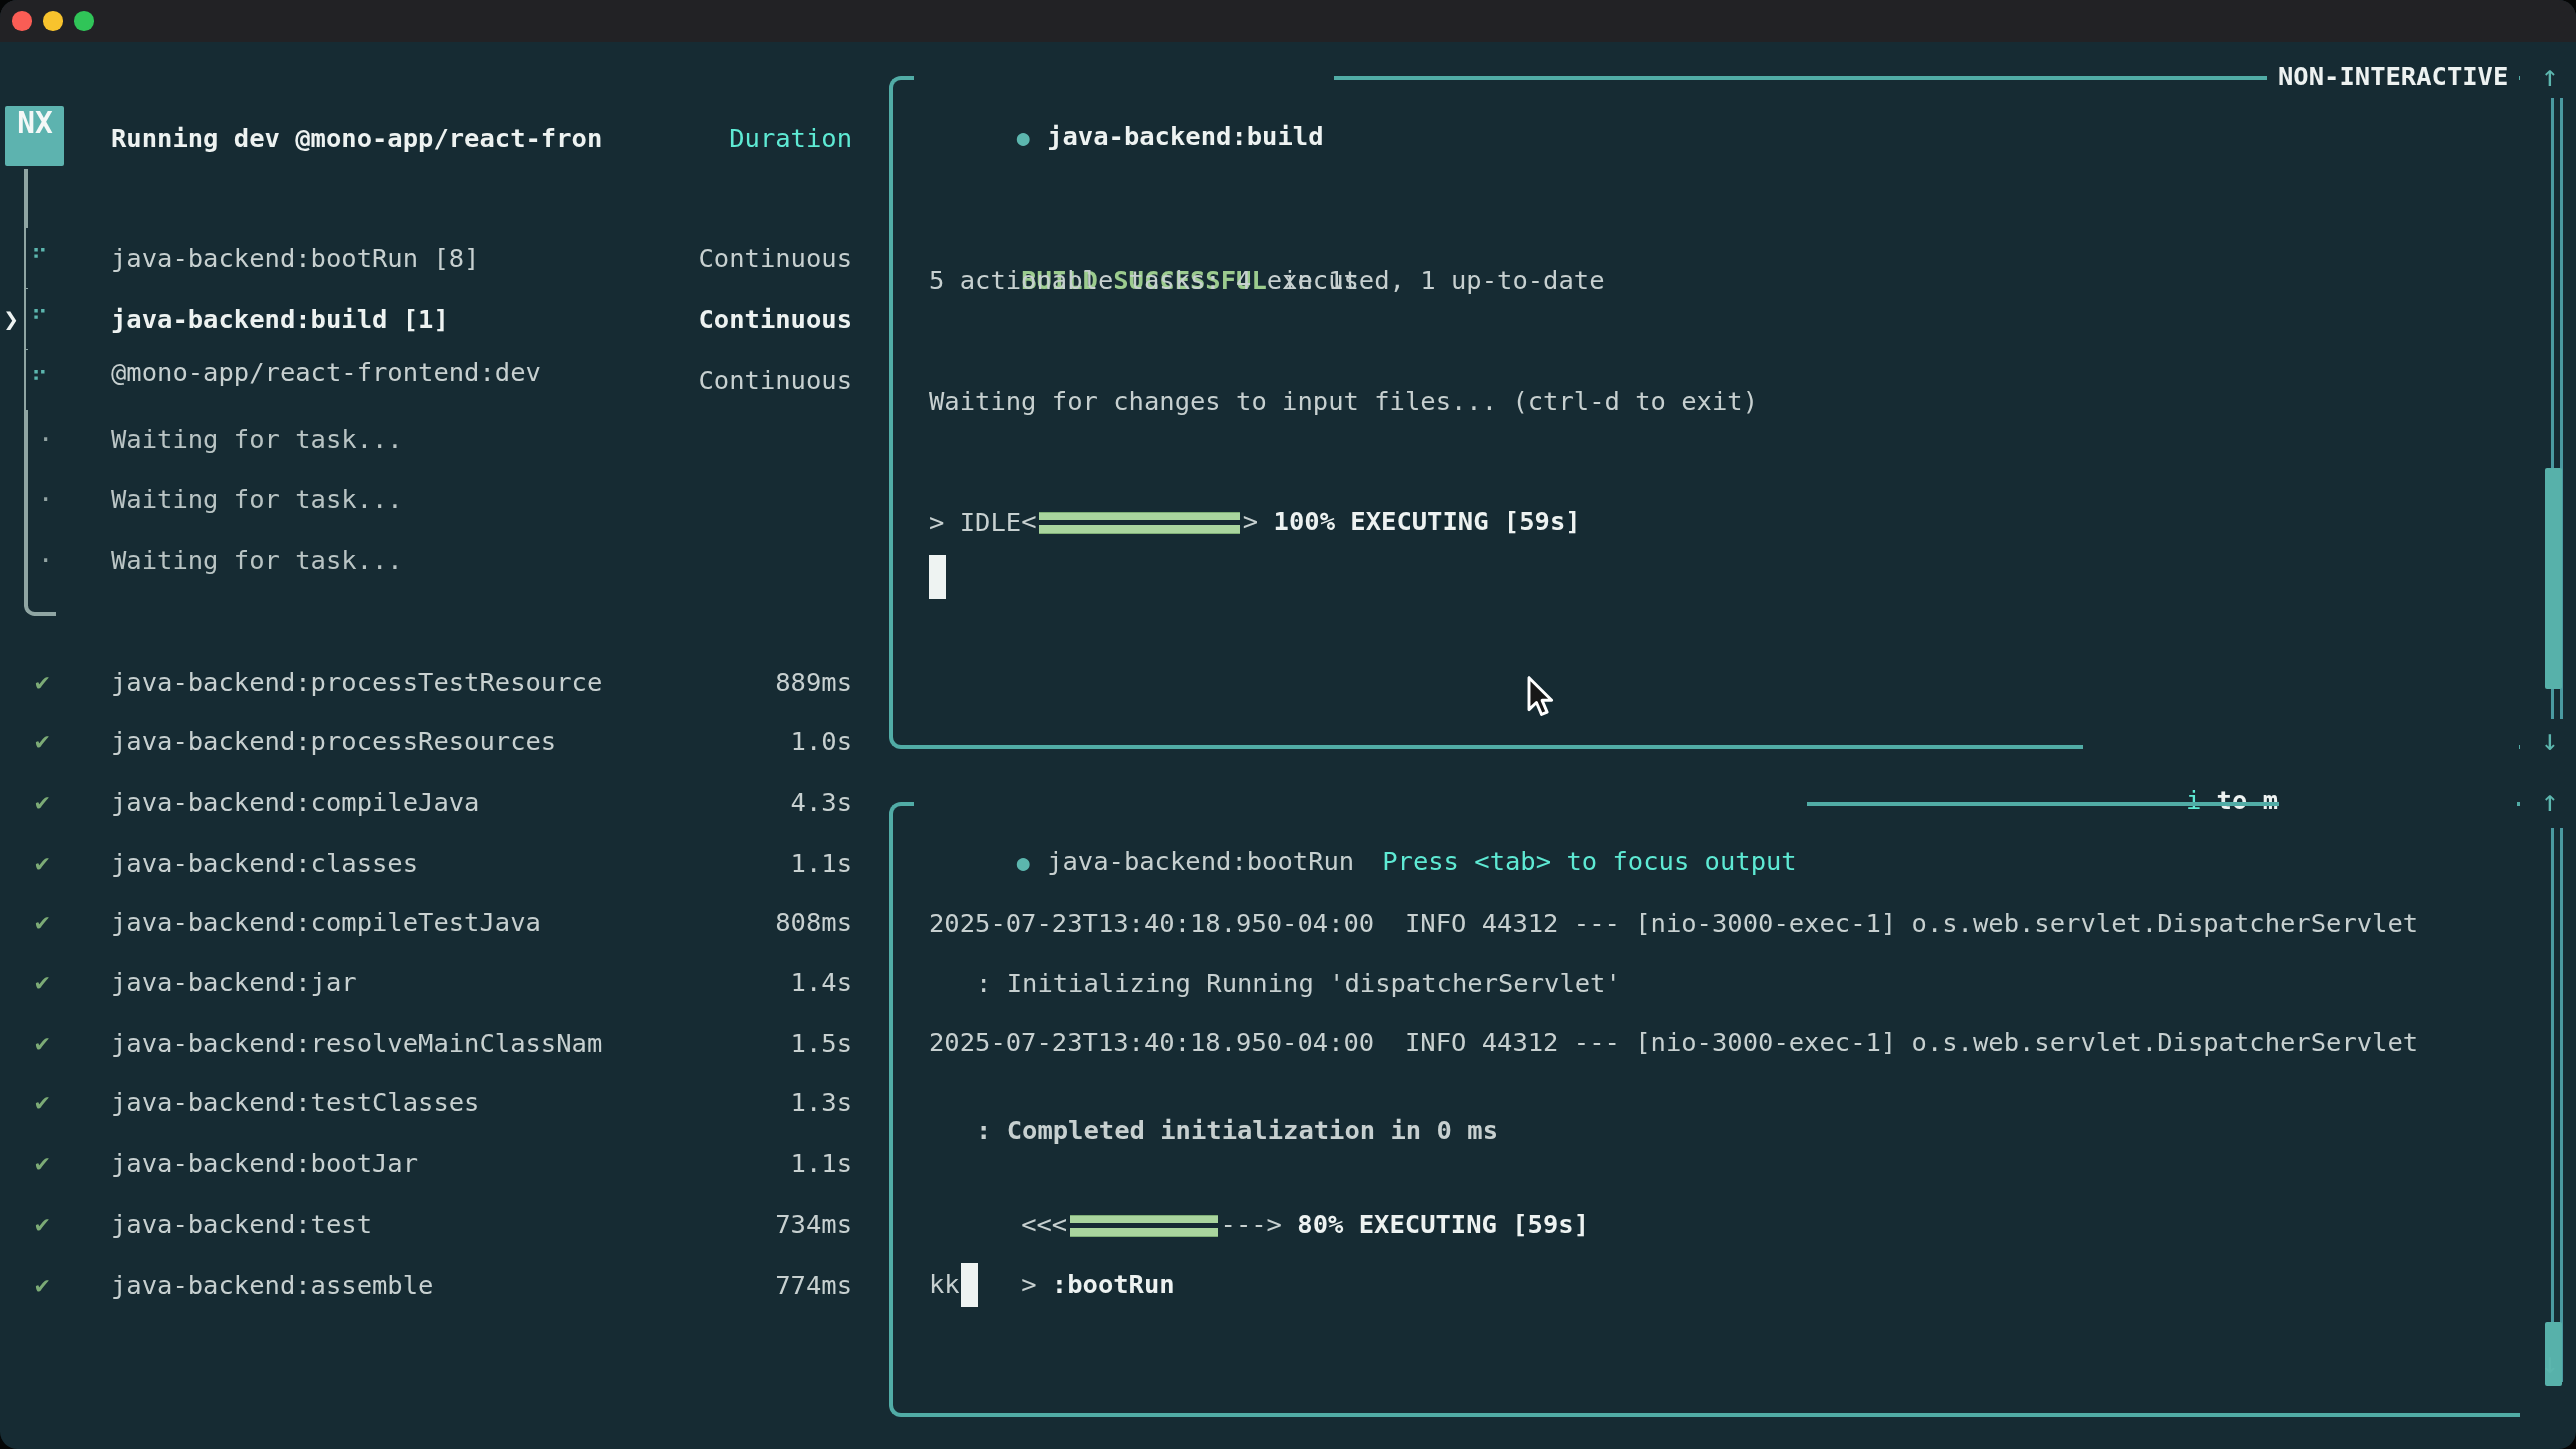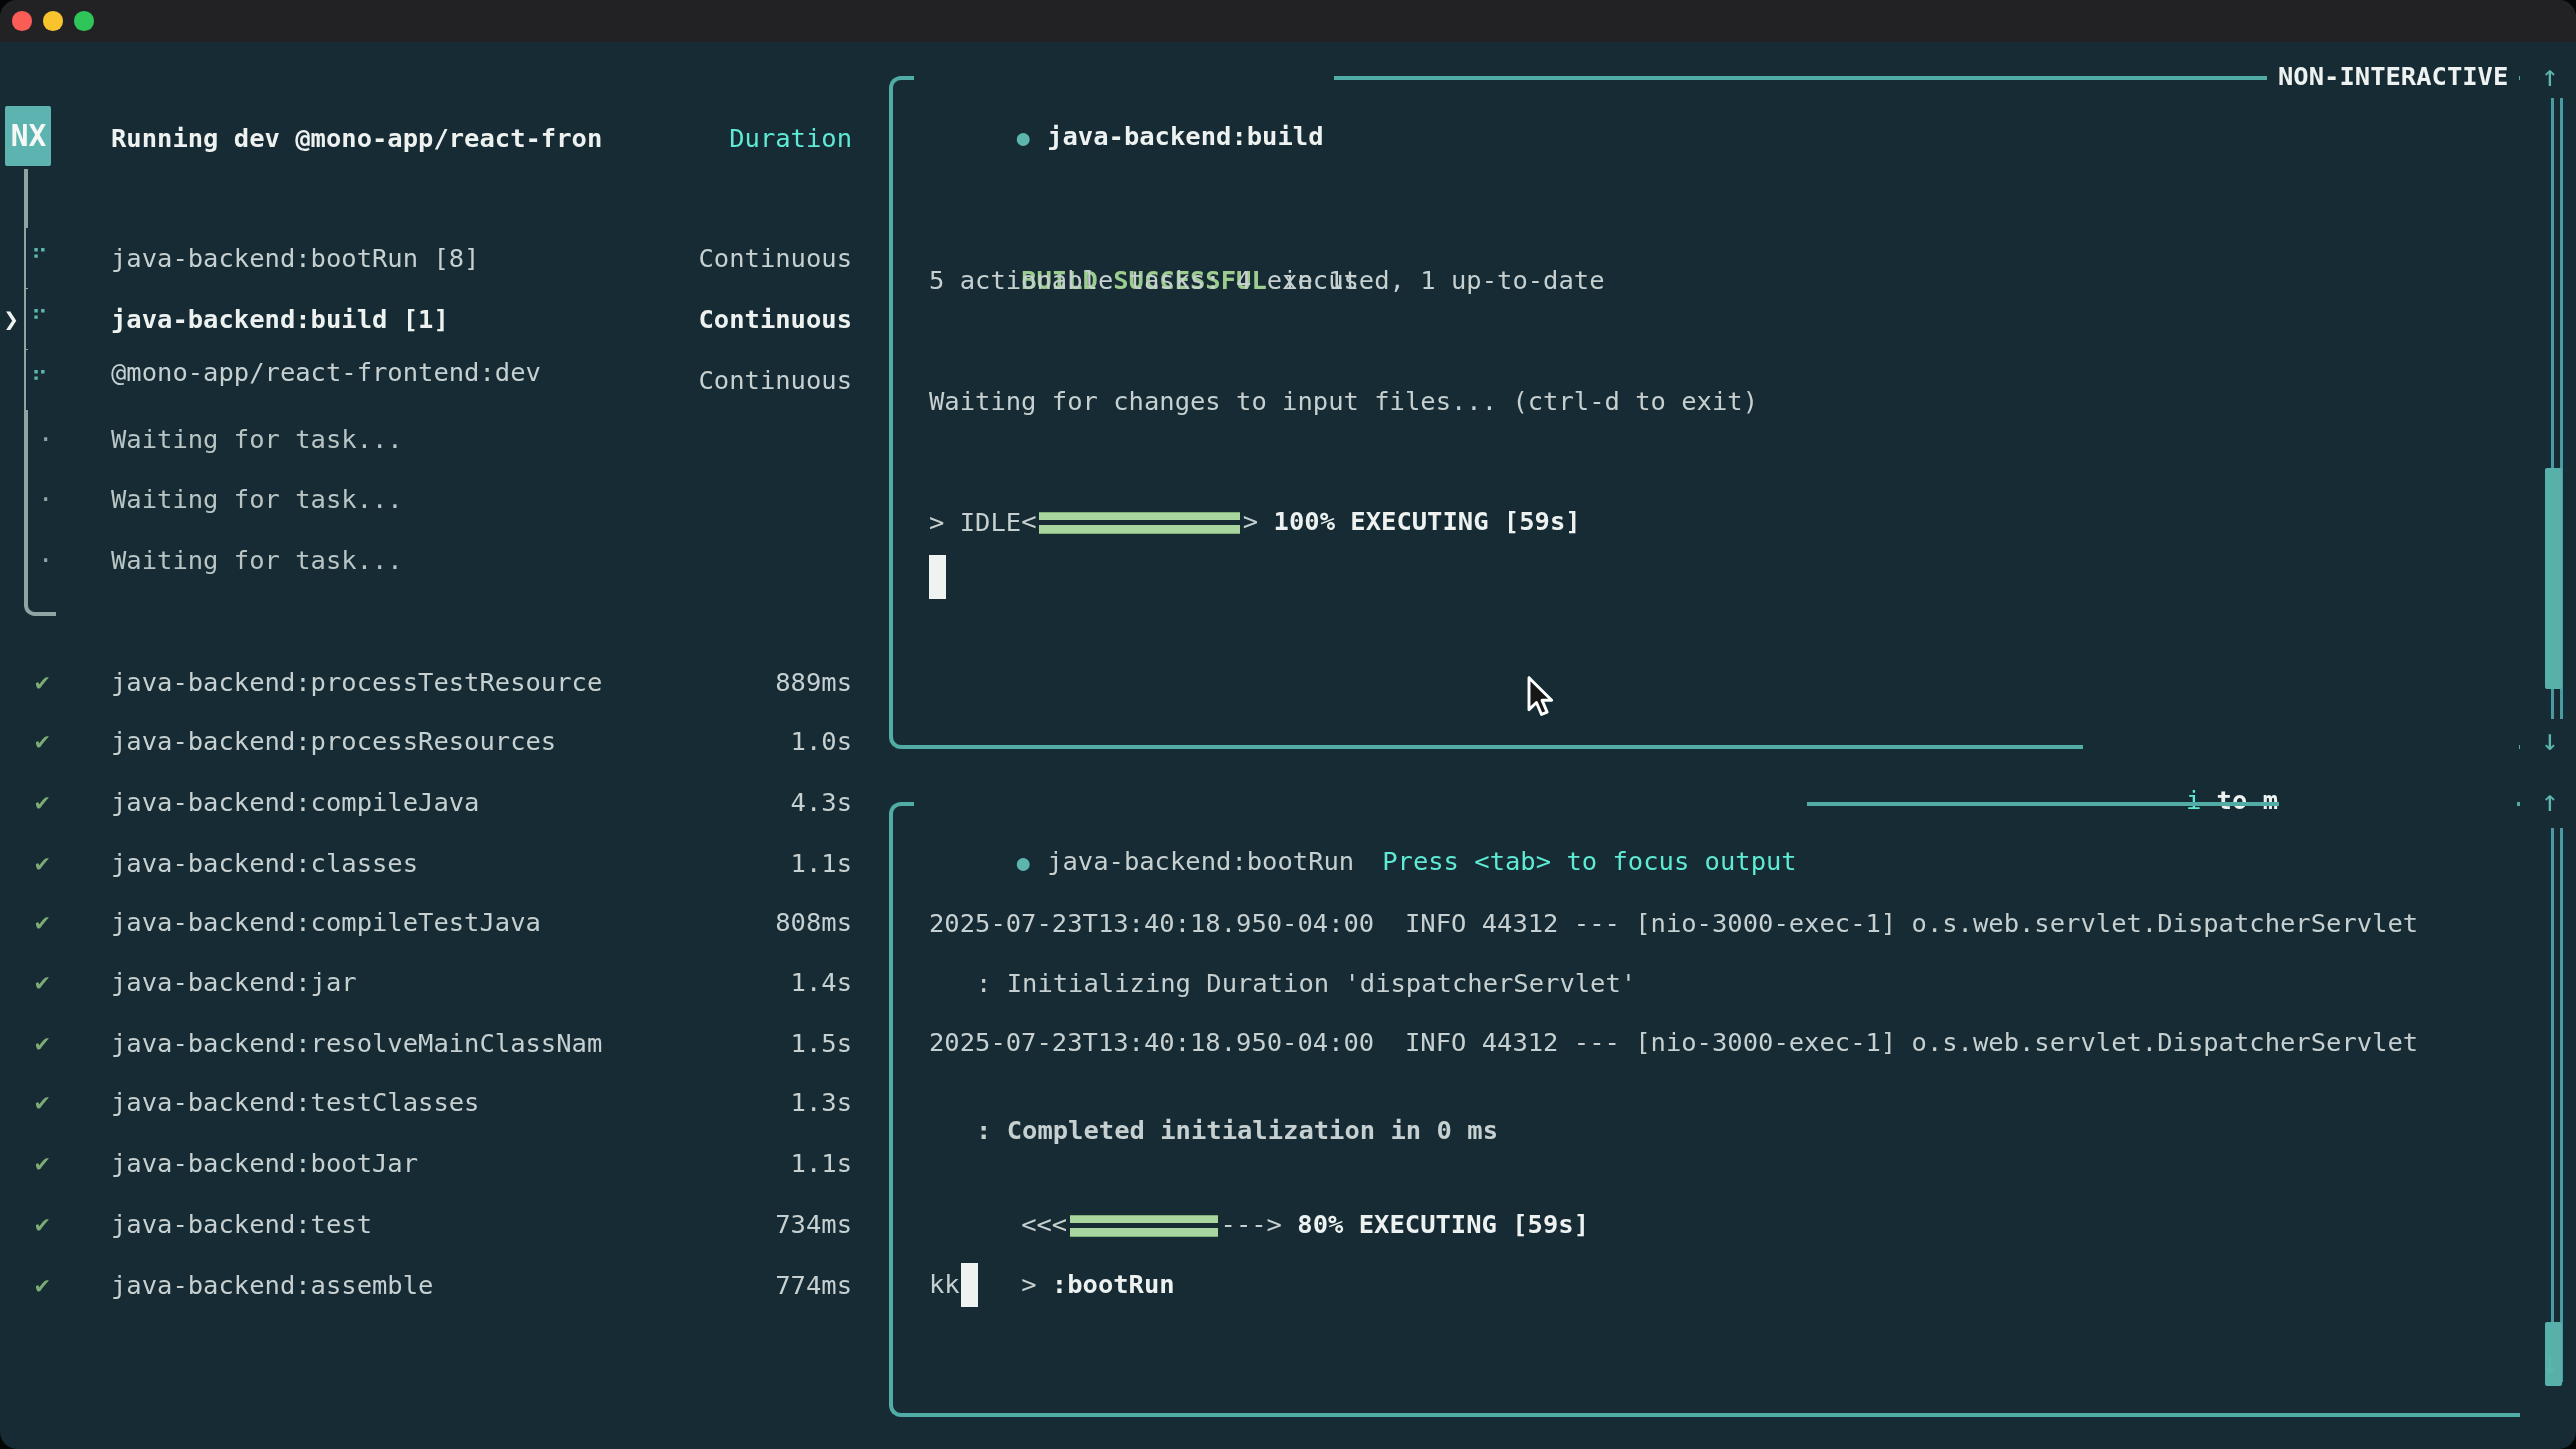--- a/index.html
+++ b/index.html
@@ -41,22 +41,22 @@
   <div class="window">
 
     <div class="titlebar">
       <span class="light" style="left:12px;background:#fa5d55;"></span>
       <span class="light" style="left:43px;background:#f8c32d;"></span>
       <span class="light" style="left:74px;background:#30c558;"></span>
     </div>
 
     <div class="abs" style="left:0;top:42px;width:887px;height:1407px;">
 
-      <div class="abs" style="left:5.4px;top:64px;width:46px;height:60px;background:#5db3af;border-radius:2px;
-                  display:flex;align-items:center;justify-content:center;">
+      <div class="abs" style="left:5.4px;top:64px;width:59px;height:60px;background:#5db3af;border-radius:2px;
+                  display:flex;align-items:flex-start;justify-content:center;">
         <span class="bold" style="font-size:29.5px;color:#f4f8f7;">NX</span>
       </div>
       <div class="line bold" style="left:111px;top:66px;">Running dev @mono-app/react-fron</div>
       <div class="sdur teal" style="top:66px;">Duration</div>
 
       <div class="rail" style="top:127px;height:443px;"></div>
 
       <div>
         <span class="spin" style="top:186px;">⠋</span>
         <span class="line" style="left:111px;top:186px;">java-backend:bootRun [8]</span>
@@ -180,21 +180,21 @@
     <div class="scrollarrow" style="left:2541px;top:710px;">↓</div>
 
     <div class="pane" style="left:889px;top:802px;width:1627px;height:607px;"></div>
 
     <div class="phead mask" style="left:914px;top:771px;">
       <span class="dot">●</span><span class="ptitle">java-backend:bootRun</span><span class="teal" style="margin-left:28px;">Press &lt;tab&gt; to focus output</span>
     </div>
     <div class="abs" style="left:2279px;top:773px;width:238px;height:59px;background:#162b33;"></div>
 
     <div class="line" style="left:929px;top:893px;">2025-07-23T13:40:18.950-04:00  INFO 44312 --- [nio-3000-exec-1] o.s.web.servlet.DispatcherServlet</div>
-    <div class="line" style="left:976px;top:953px;">: Initializing Duration 'dispatcherServlet'</div>
+    <div class="line" style="left:976px;top:953px;">: Initializing Running 'dispatcherServlet'</div>
     <div class="line" style="left:929px;top:1012px;">2025-07-23T13:40:18.950-04:00  INFO 44312 --- [nio-3000-exec-1] o.s.web.servlet.DispatcherServlet</div>
     <div class="line" style="left:976px;top:1100px;font-weight:bold;">: Completed initialization in 0 ms</div>
 
     <div class="line" style="left:929px;top:1134px;">
       <span>&lt;&lt;&lt;</span><span class="pbar" style="width:148px;"></span><span>---&gt;</span><span class="bold"> 80% EXECUTING [59s]</span>
     </div>
     <div class="line" style="left:929px;top:1194px;">
       <span>&gt; </span><span class="bold">:bootRun</span>
     </div>
     <div class="line" style="left:929px;top:1254px;">kk</div>

